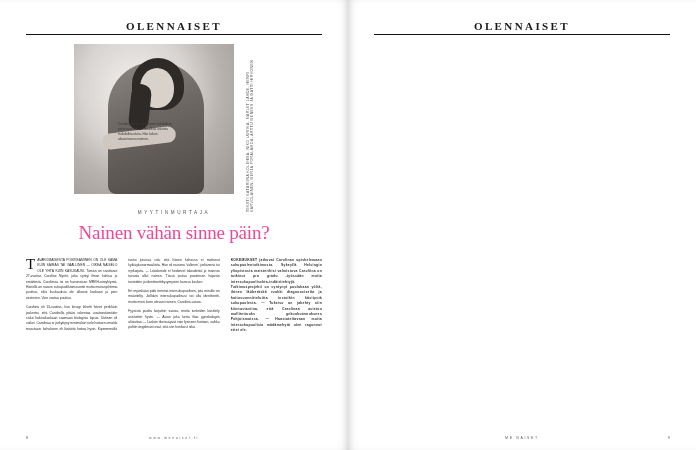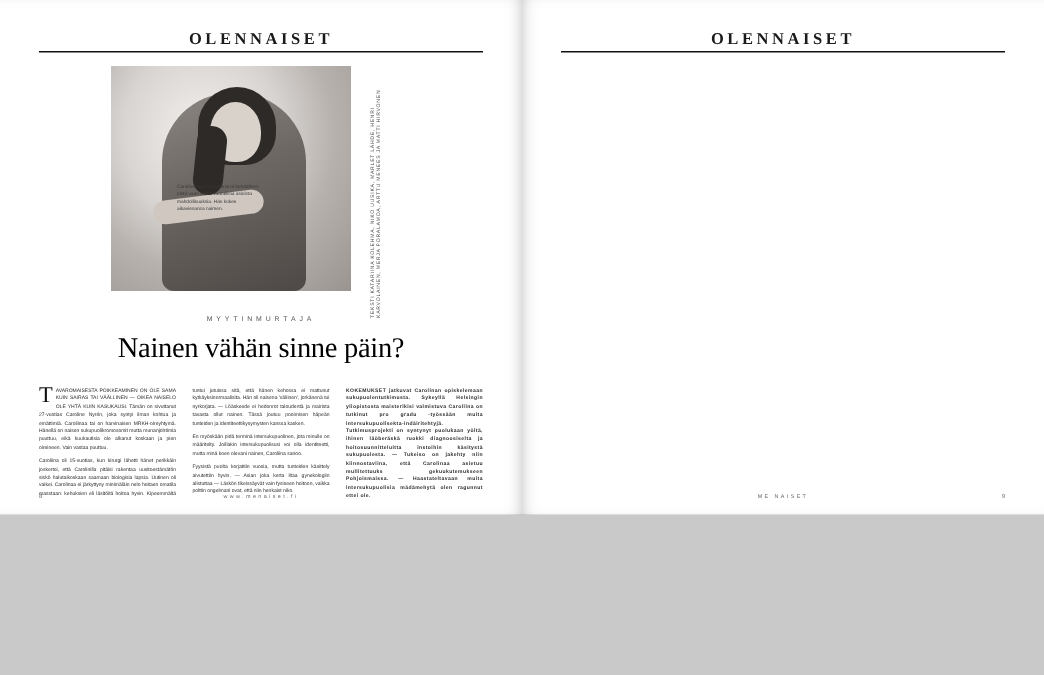--- a/index.html
+++ b/index.html
@@ -8,21 +8,21 @@
     background:#c9c9c9;
     font-family:"Liberation Sans", sans-serif;
     overflow:hidden;
   }
   .spread{
     position:absolute;left:0;top:0;width:696px;height:450px;
     display:flex;
   }
   .page{
     position:relative;
-    width:348px;height:343px;
+    width:348px;height:450px;
     background:#ffffff;
     box-sizing:border-box;
   }
   .page.left{box-shadow:inset -6px 0 12px -8px rgba(0,0,0,.35);}
   .page.right{box-shadow:inset 6px 0 12px -8px rgba(0,0,0,.35);}
 
   
   .masthead{
     position:absolute;top:20px;left:0;width:100%;
     text-align:center;
@@ -80,21 +80,21 @@
     height:160px;
   }
   .kicker{
     position:absolute;top:210px;left:0;width:100%;
     text-align:center;font-size:4.6px;letter-spacing:2.6px;color:#555;
   }
   .headline{
     position:absolute;top:222px;left:0;width:100%;
     text-align:center;
     font-family:"Liberation Serif", serif;
-    font-size:19px;color:#000000;font-weight:normal;
+    font-size:19px;color:#ec4899;font-weight:normal;
     letter-spacing:-.2px;
   }
   .lcols{
     position:absolute;left:26px;top:258px;width:296px;height:166px;
     column-count:3;column-gap:11px;
     font-size:3.35px;line-height:1.62;color:#2b2b2b;text-align:justify;
   }
   .lcols p{margin:0 0 4px 0;}
   .lcols .dropcap{
     float:left;font-family:"Liberation Serif", serif;

